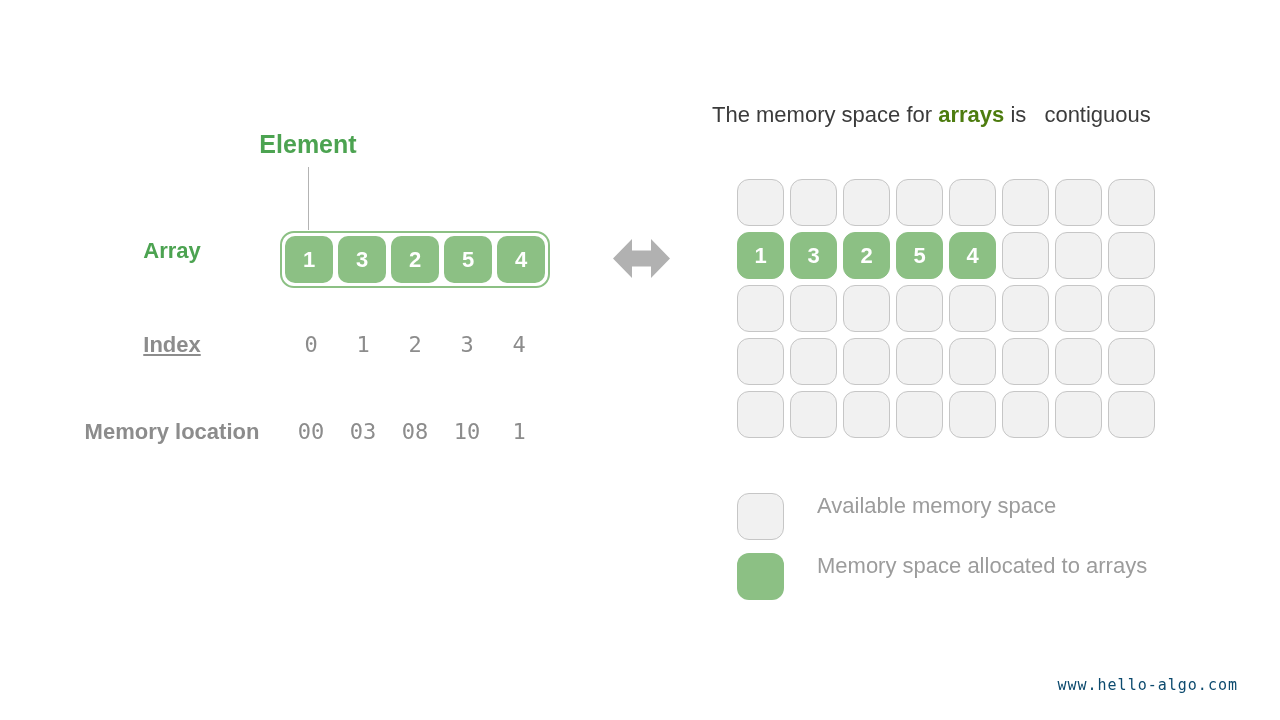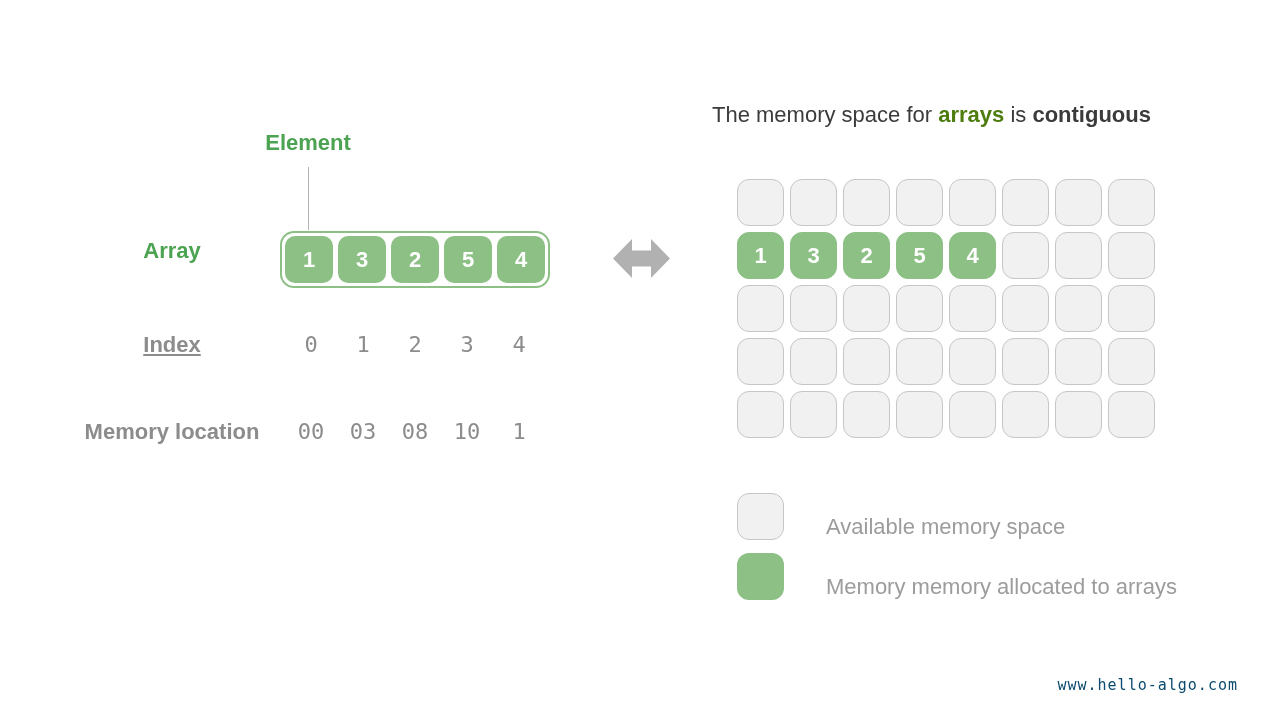--- a/index.html
+++ b/index.html
@@ -8,21 +8,21 @@
     background: #ffffff;
     font-family: "Liberation Sans", sans-serif;
     position: relative;
     overflow: hidden;
   }
 
   
   .element-label {
     position: absolute; left: 228px; top: 130px; width: 160px;
     text-align: center;
-    color: #4ca351; font-weight: bold; font-size: 22px;
+    color: #4ca351; font-weight: bold; font-size: 25px;
   }
   .element-line {
     position: absolute; left: 308px; top: 167px;
     width: 1px; height: 63px; background: #b3b3b3;
   }
   .array-wrap {
     position: absolute; left: 280px; top: 231px;
     box-sizing: border-box; height: 57px;
     border: 2px solid #8cc084; border-radius: 14px;
     padding: 3px; display: flex; gap: 5px; background: #ffffff;
@@ -48,39 +48,39 @@
 
   
   .arrow-wrap { position: absolute; left: 613px; top: 236px; }
 
   
   .title {
     position: absolute; left: 712px; top: 102px;
     font-size: 22px; color: #3b3b3b; white-space: pre;
   }
   .title .hl { color: #4d7c0f; font-weight: bold; }
-  .title .b { font-weight: bold; }
+  .title .b { font-weight: normal; margin-left: 12px; }
 
   .memory-grid {
     position: absolute; left: 737px; top: 179px;
     display: grid; grid-template-columns: repeat(8, 47px);
     grid-auto-rows: 47px; gap: 6px;
   }
   .mem-cell {
     box-sizing: border-box;
     background: #f1f1f1; border: 1.5px solid #c6c6c6; border-radius: 12px;
   }
   .mem-cell.allocated {
     background: #8cc084; border-color: #8cc084;
     color: #ffffff; font-weight: bold; font-size: 22px;
     display: flex; align-items: center; justify-content: center;
   }
 
   .legend { position: absolute; left: 737px; top: 493px; }
-  .legend-row { display: flex; align-items: flex-end; gap: 42px; margin-bottom: 13px; }
+  .legend-row { display: flex; align-items: flex-start; gap: 33px; margin-bottom: 13px; }
   .swatch {
     box-sizing: border-box; width: 47px; height: 47px; border-radius: 12px;
   }
   .swatch.available { background: #f1f1f1; border: 1.5px solid #c6c6c6; }
   .swatch.allocated { background: #8cc084; }
   .legend-text { font-size: 22px; color: #9c9c9c; }
 
   .watermark {
     position: absolute; right: 42px; bottom: 26px;
     font-family: "DejaVu Sans Mono", "Liberation Mono", monospace;
@@ -172,17 +172,17 @@
     <div class="mem-cell"></div>
   </div>
 
 <div class="legend">
   <div class="legend-row">
     <div class="swatch available"></div>
     <div class="legend-text">Available memory space</div>
   </div>
   <div class="legend-row">
     <div class="swatch allocated"></div>
-    <div class="legend-text">Memory memory allocated to arrays</div>
+    <div class="legend-text">Memory space allocated to arrays</div>
   </div>
 </div>
 
 <div class="watermark">www.hello-algo.com</div>
 
 </body></html>

